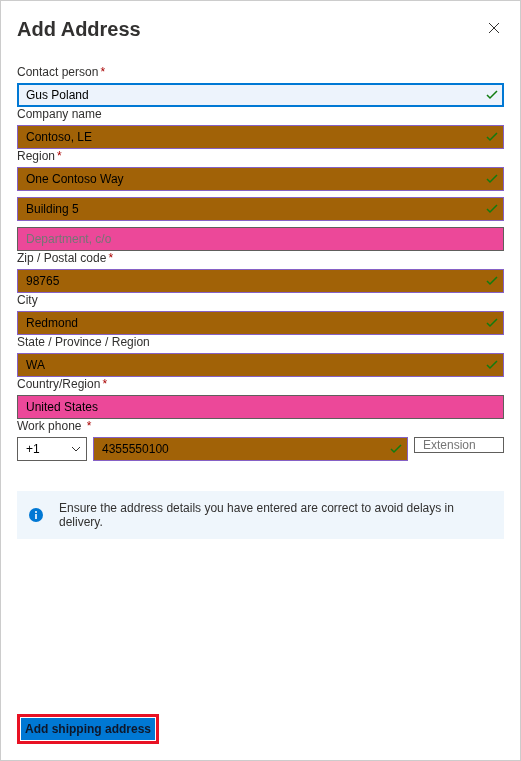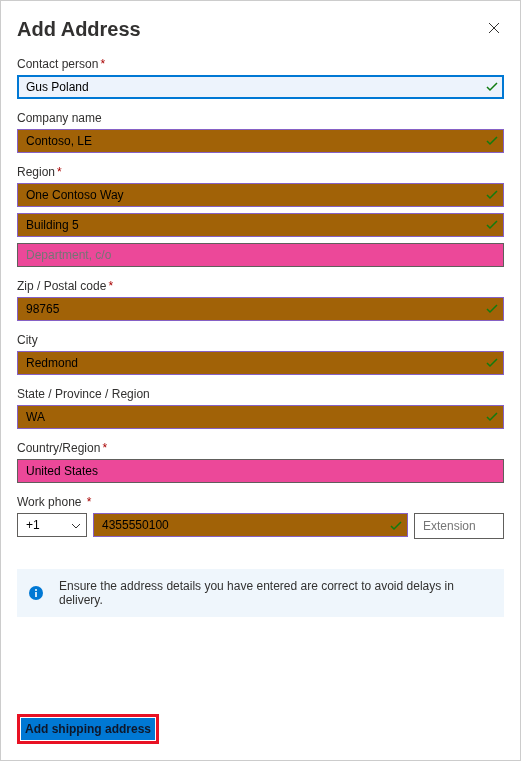--- a/index.html
+++ b/index.html
@@ -11,36 +11,36 @@
       width: 521px;
       height: 761px;
       padding: 16px;
       position: relative;
       border: 1px solid #ccc;
     }
     .header {
       display: flex;
       justify-content: space-between;
       align-items: center;
-      margin-bottom: 16px;
+      margin-bottom: 24px;
     }
     .header h1 {
       font-size: 20px;
       font-weight: 600;
       color: #323130;
     }
     .close-btn {
       background: none;
       border: none;
       cursor: pointer;
       font-size: 14px;
       color: #323130;
       padding: 4px;
     }
-    .form-group { margin-bottom: 12px; }
+    .form-group { }
     .label {
       display: block;
       font-size: 12px;
       color: #323130;
       margin-bottom: 4px;
     }
     .required { color: #a80000; margin-left: 2px; }
     .input {
       width: 100%;
       height: 24px;
@@ -82,21 +82,21 @@
       appearance: none;
     }
     .chevron-down {
       position: absolute;
       right: 6px;
       top: 50%;
       transform: translateY(-50%);
       pointer-events: none;
     }
     .phone-number-wrapper { flex: 1; position: relative; }
-    .phone-ext { width: 90px; height: 26px; padding: 2px 8px; font-size: 12px; border: 1px solid #605e5c; }
+    .phone-ext { width: 90px; height: 16px; padding: 2px 8px; font-size: 12px; border: 1px solid #605e5c; }
     .info-banner {
       background: #eff6fc;
       padding: 10px 12px;
       margin-top: 30px;
       display: flex;
       align-items: center;
       gap: 16px;
       font-size: 12px;
       color: #323130;
     }

